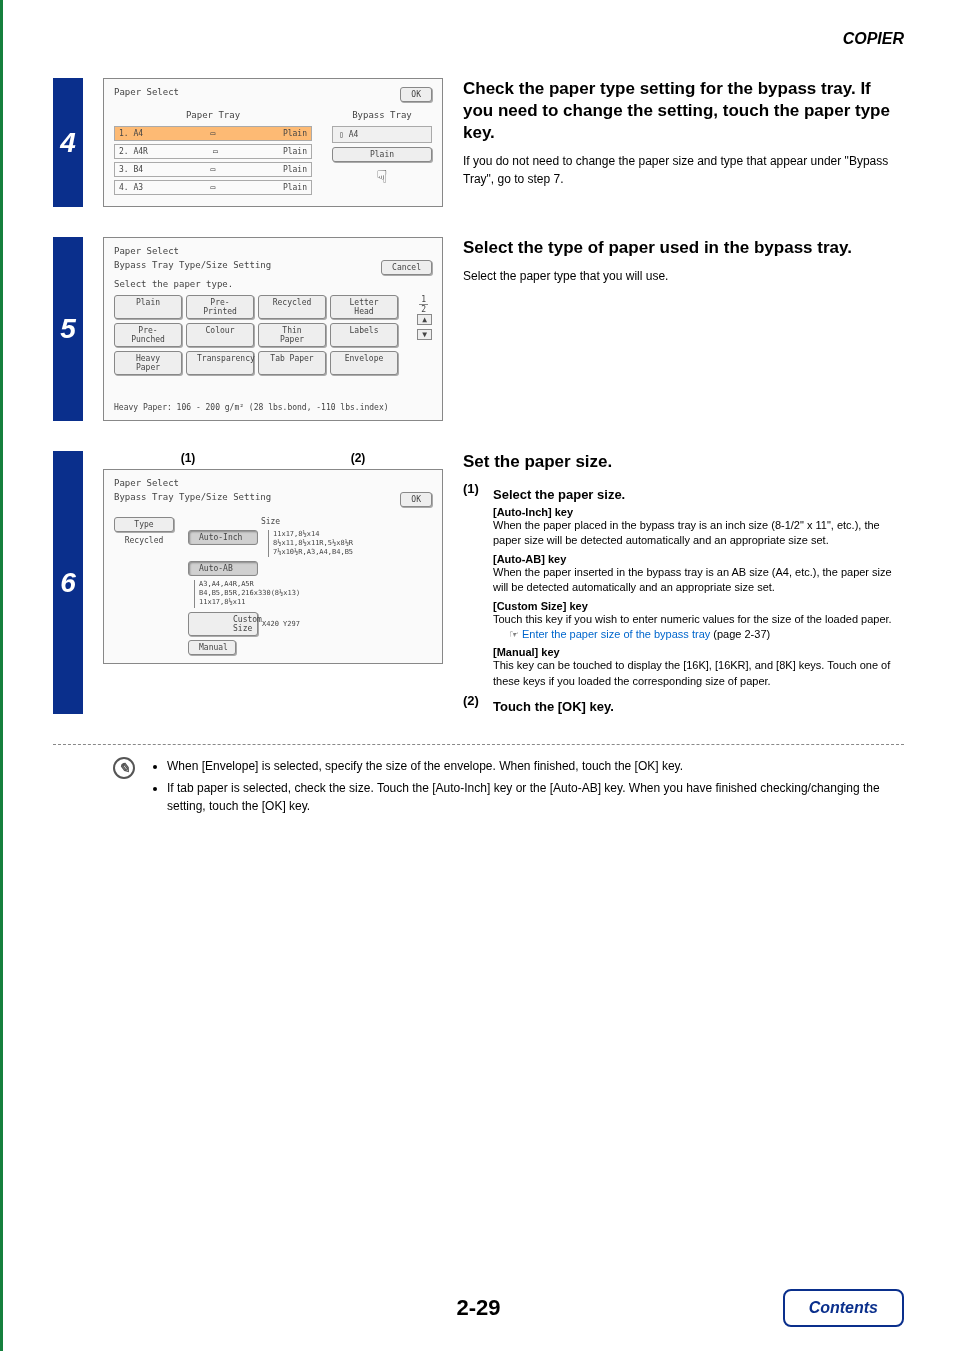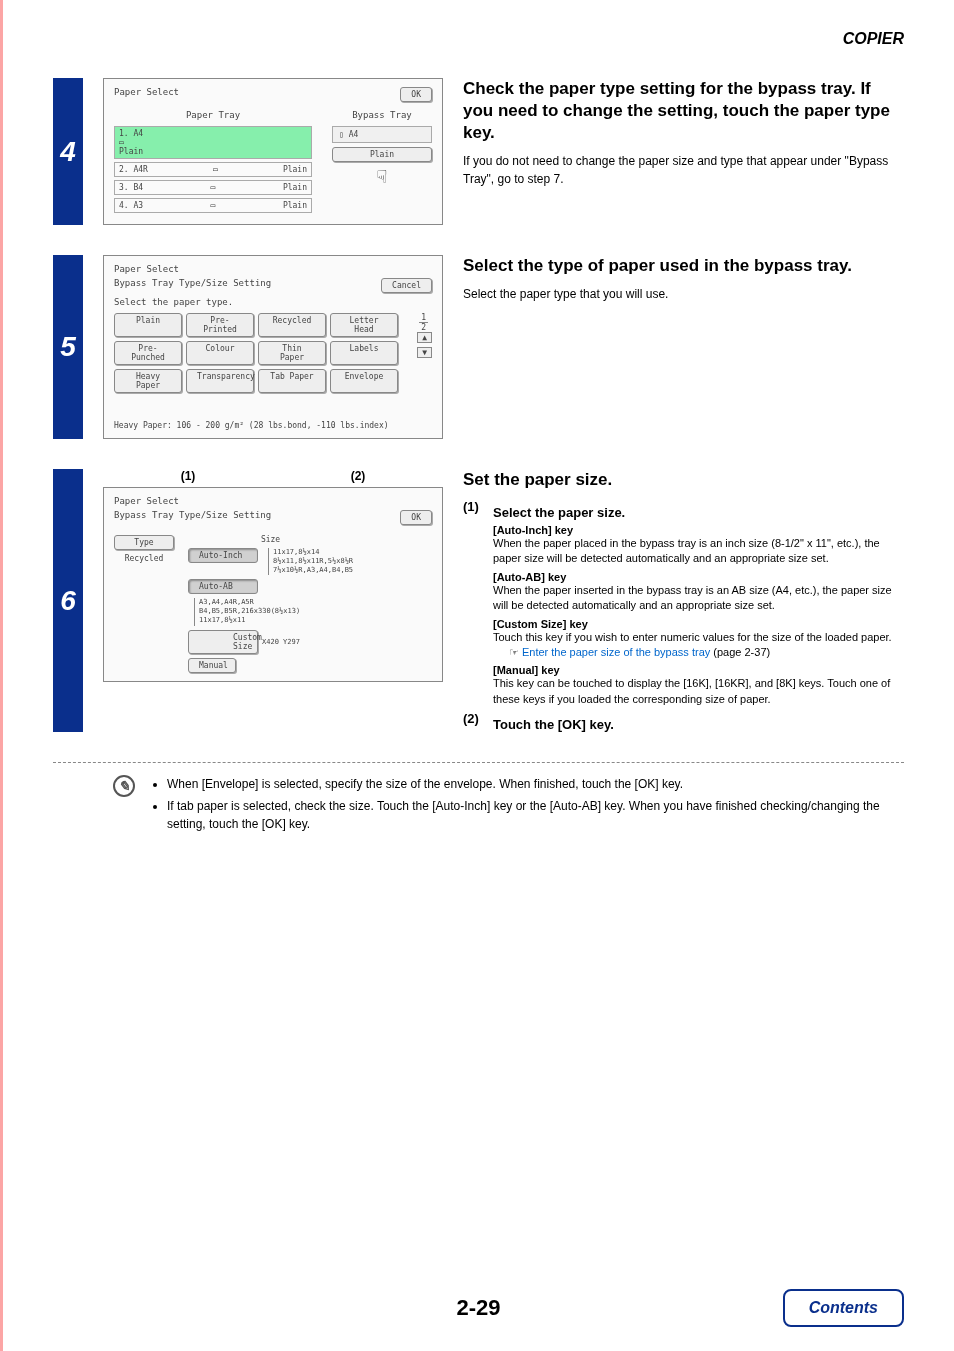--- a/index.html
+++ b/index.html
@@ -1,38 +1,38 @@
 <!DOCTYPE html>
 <html><head>
 <meta charset="utf-8">
 <style>
   * { box-sizing: border-box; margin: 0; padding: 0; }
   body { font-family: Arial, Helvetica, sans-serif; font-size: 13px; color: #000; background: #fff; }
-  .page { width: 954px; height: 1351px; position: relative; padding: 30px 50px 30px 50px; border-left: 3px solid #fca5a5; }
+  .page { width: 954px; height: 1351px; position: relative; padding: 30px 50px 30px 50px; border-left: 3px solid #15803d; }
   .header-right { text-align: right; font-weight: bold; font-style: italic; font-size: 16px; margin-bottom: 30px; }
   .step-row { display: flex; margin-bottom: 30px; }
   .step-num-col { width: 30px; background: #0a2f8c; color: #fff; font-size: 28px; font-weight: bold; font-style: italic; display: flex; align-items: center; justify-content: center; margin-right: 20px; }
   .screenshot-col { width: 340px; margin-right: 20px; }
   .text-col { flex: 1; }
   .step-title { font-size: 17px; font-weight: bold; margin-bottom: 8px; line-height: 1.3; }
   .step-body { font-size: 12px; line-height: 1.5; }
   .sub-heading { font-weight: bold; font-size: 13px; margin-top: 6px; }
   .sub-label { font-weight: bold; font-size: 11px; margin-top: 4px; }
   .sub-text { font-size: 11px; line-height: 1.4; }
   .link-text { color: #0066cc; }
 
   
   .panel { border: 1px solid #888; background: #fafafa; padding: 8px 10px; font-size: 9px; font-family: monospace; color: #444; }
   .panel-btn { display: inline-block; border: 1px solid #888; border-radius: 3px; padding: 2px 10px; font-size: 8px; background: #eee; box-shadow: 1px 1px 0 #aaa; }
   .panel-btn.sel { background: #d0d0d0; box-shadow: inset 1px 1px 2px #888; }
   .panel-cols { display: flex; gap: 20px; }
   .panel-col { flex: 1; }
   .panel-col-title { text-align: center; margin-bottom: 6px; font-size: 9px; }
   .tray-row { border: 1px solid #aaa; padding: 2px 4px; display: flex; justify-content: space-between; margin-bottom: 3px; font-size: 8px; }
-  .tray-row.sel { background: #86efac; flex-direction: column; }
+  .tray-row.sel { background: #fdba74; }
   .bypass-box { border: 1px solid #aaa; padding: 3px 6px; font-size: 8px; margin-bottom: 4px; background: #f0f0f0; }
   .finger { font-size: 18px; text-align: center; margin-top: 4px; }
   .arrow-btn { border: 1px solid #888; padding: 0 4px; font-size: 8px; display: inline-block; background: #eee; margin-left: 2px; }
   .grid-btns { display: flex; flex-wrap: wrap; gap: 4px; }
   .grid-btns .panel-btn { width: 68px; text-align: center; }
   .note-text { font-size: 8px; margin-top: 28px; }
   .callout-row { display: flex; justify-content: space-around; font-weight: bold; font-size: 12px; margin-bottom: 4px; }
   .size-list { font-size: 7px; line-height: 1.3; margin-left: 6px; border-left: 1px solid #888; padding-left: 4px; }
 
   .ordered-item { display: flex; gap: 8px; margin-top: 4px; }

